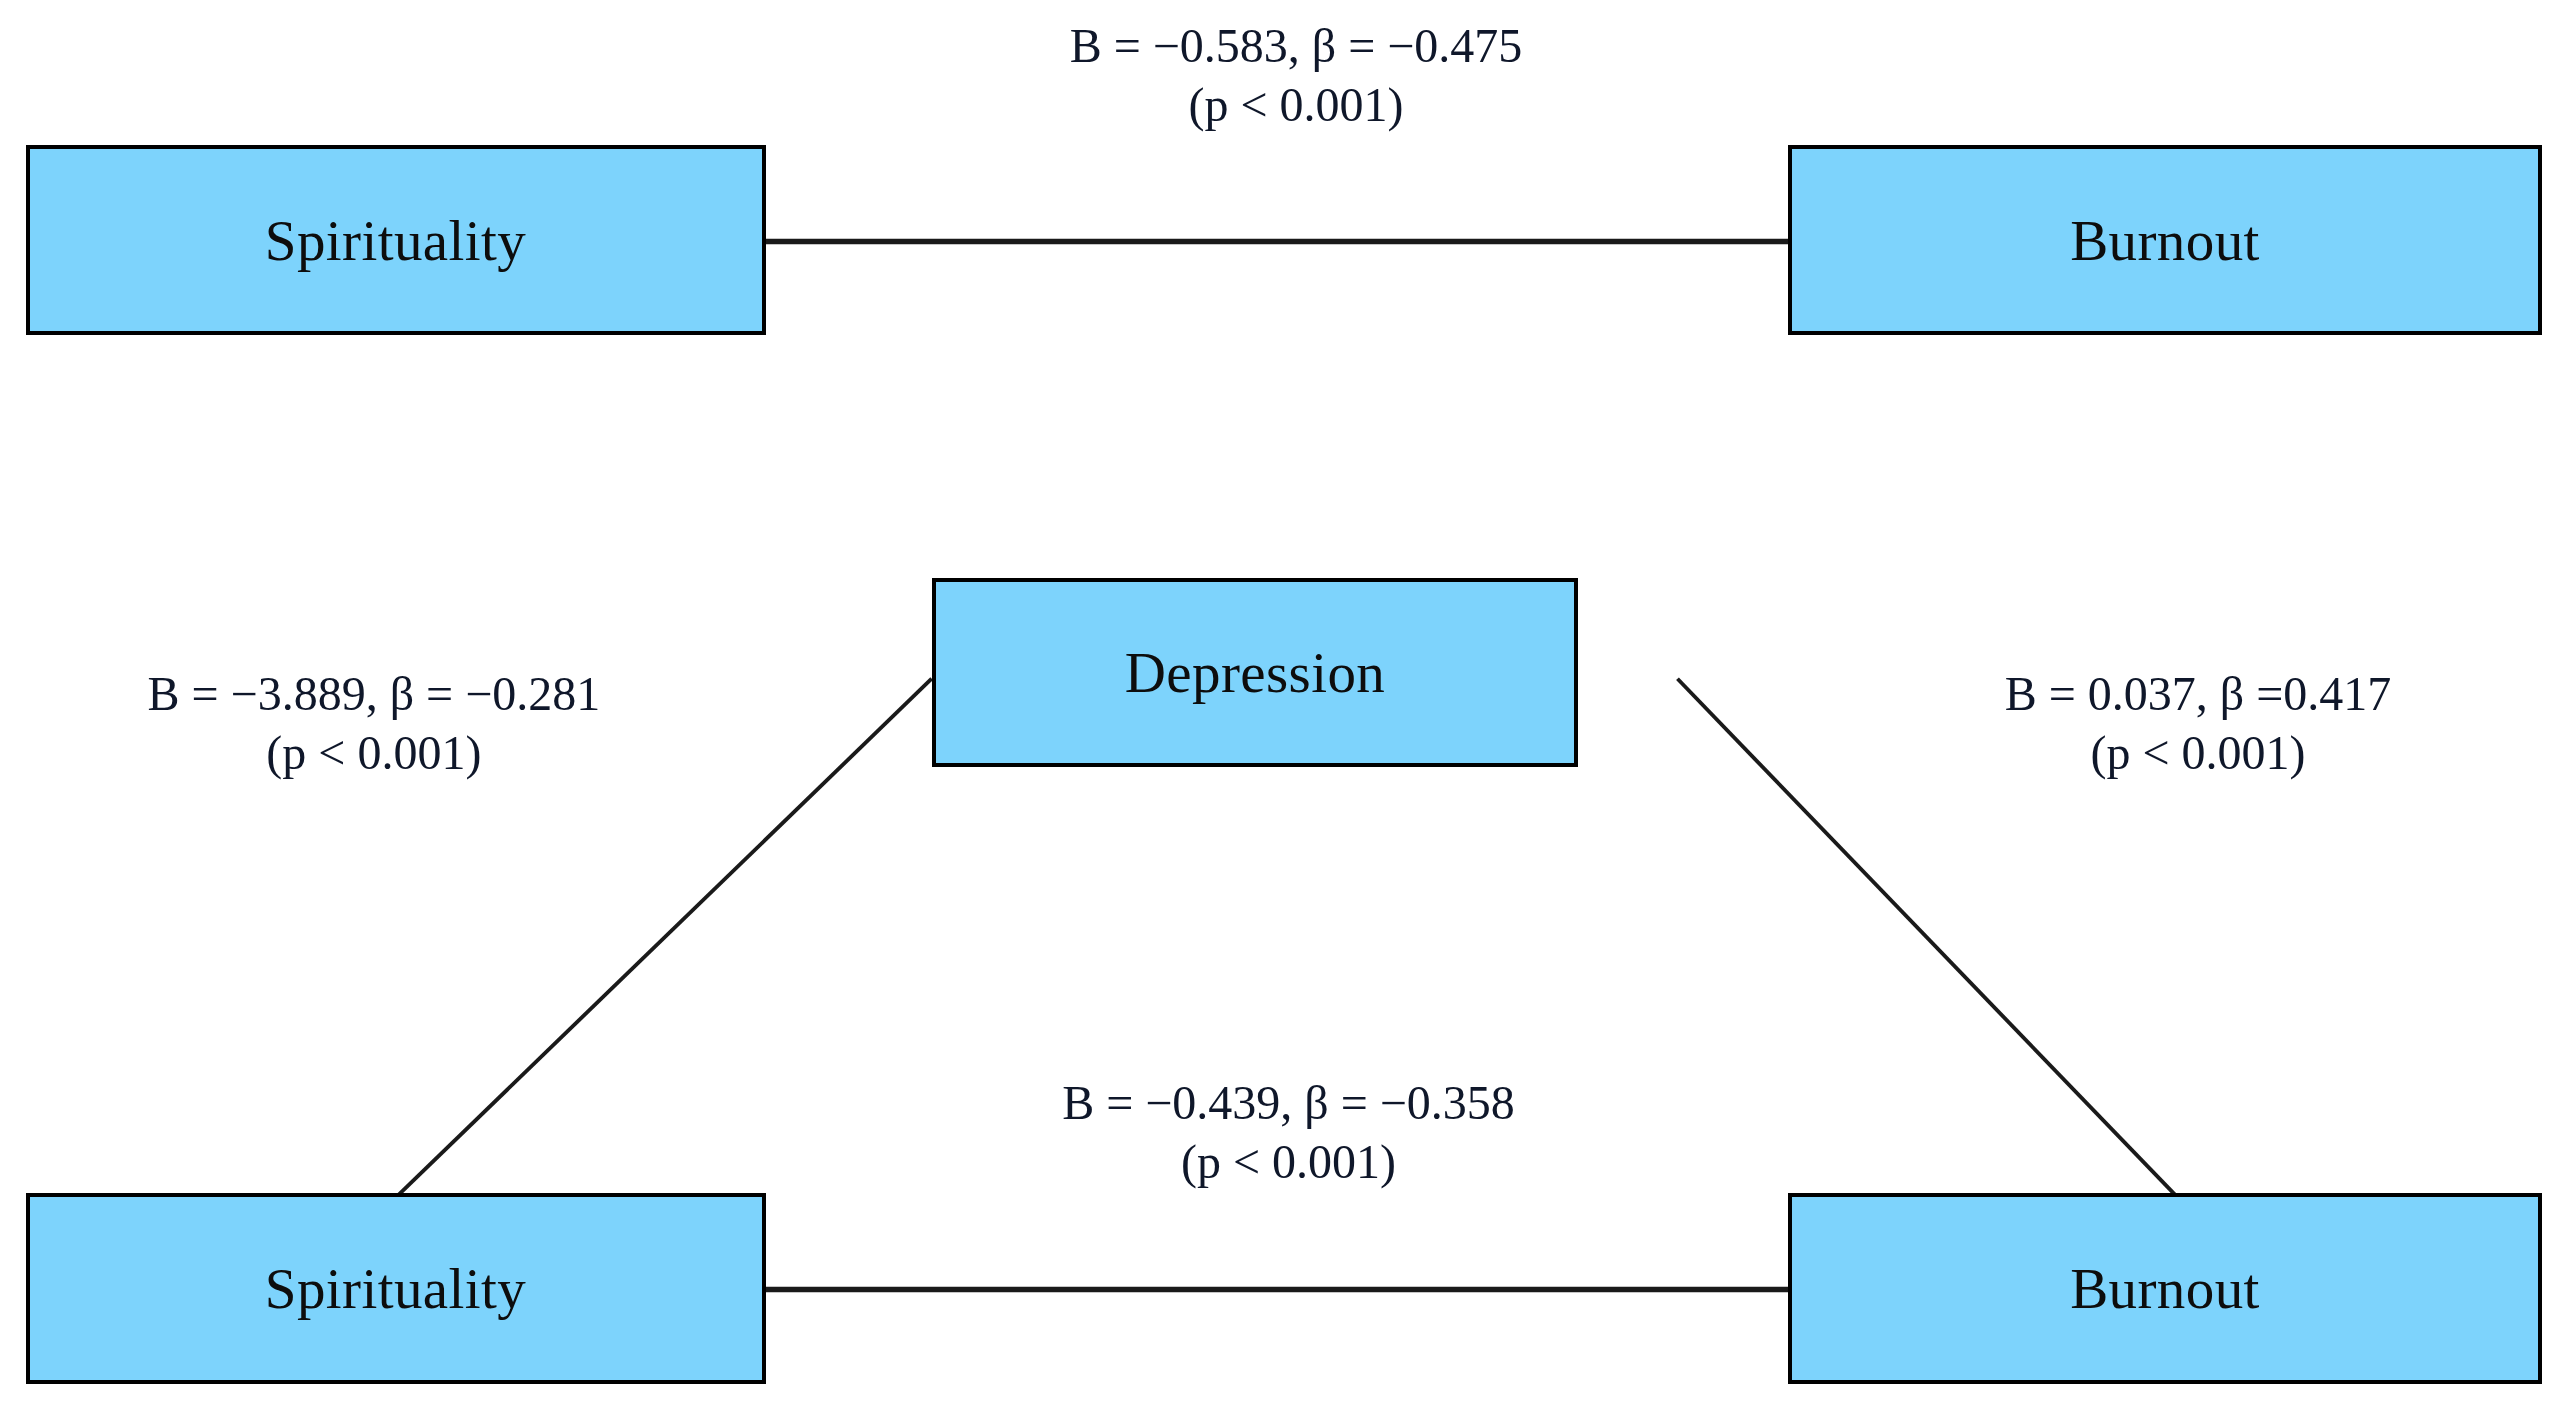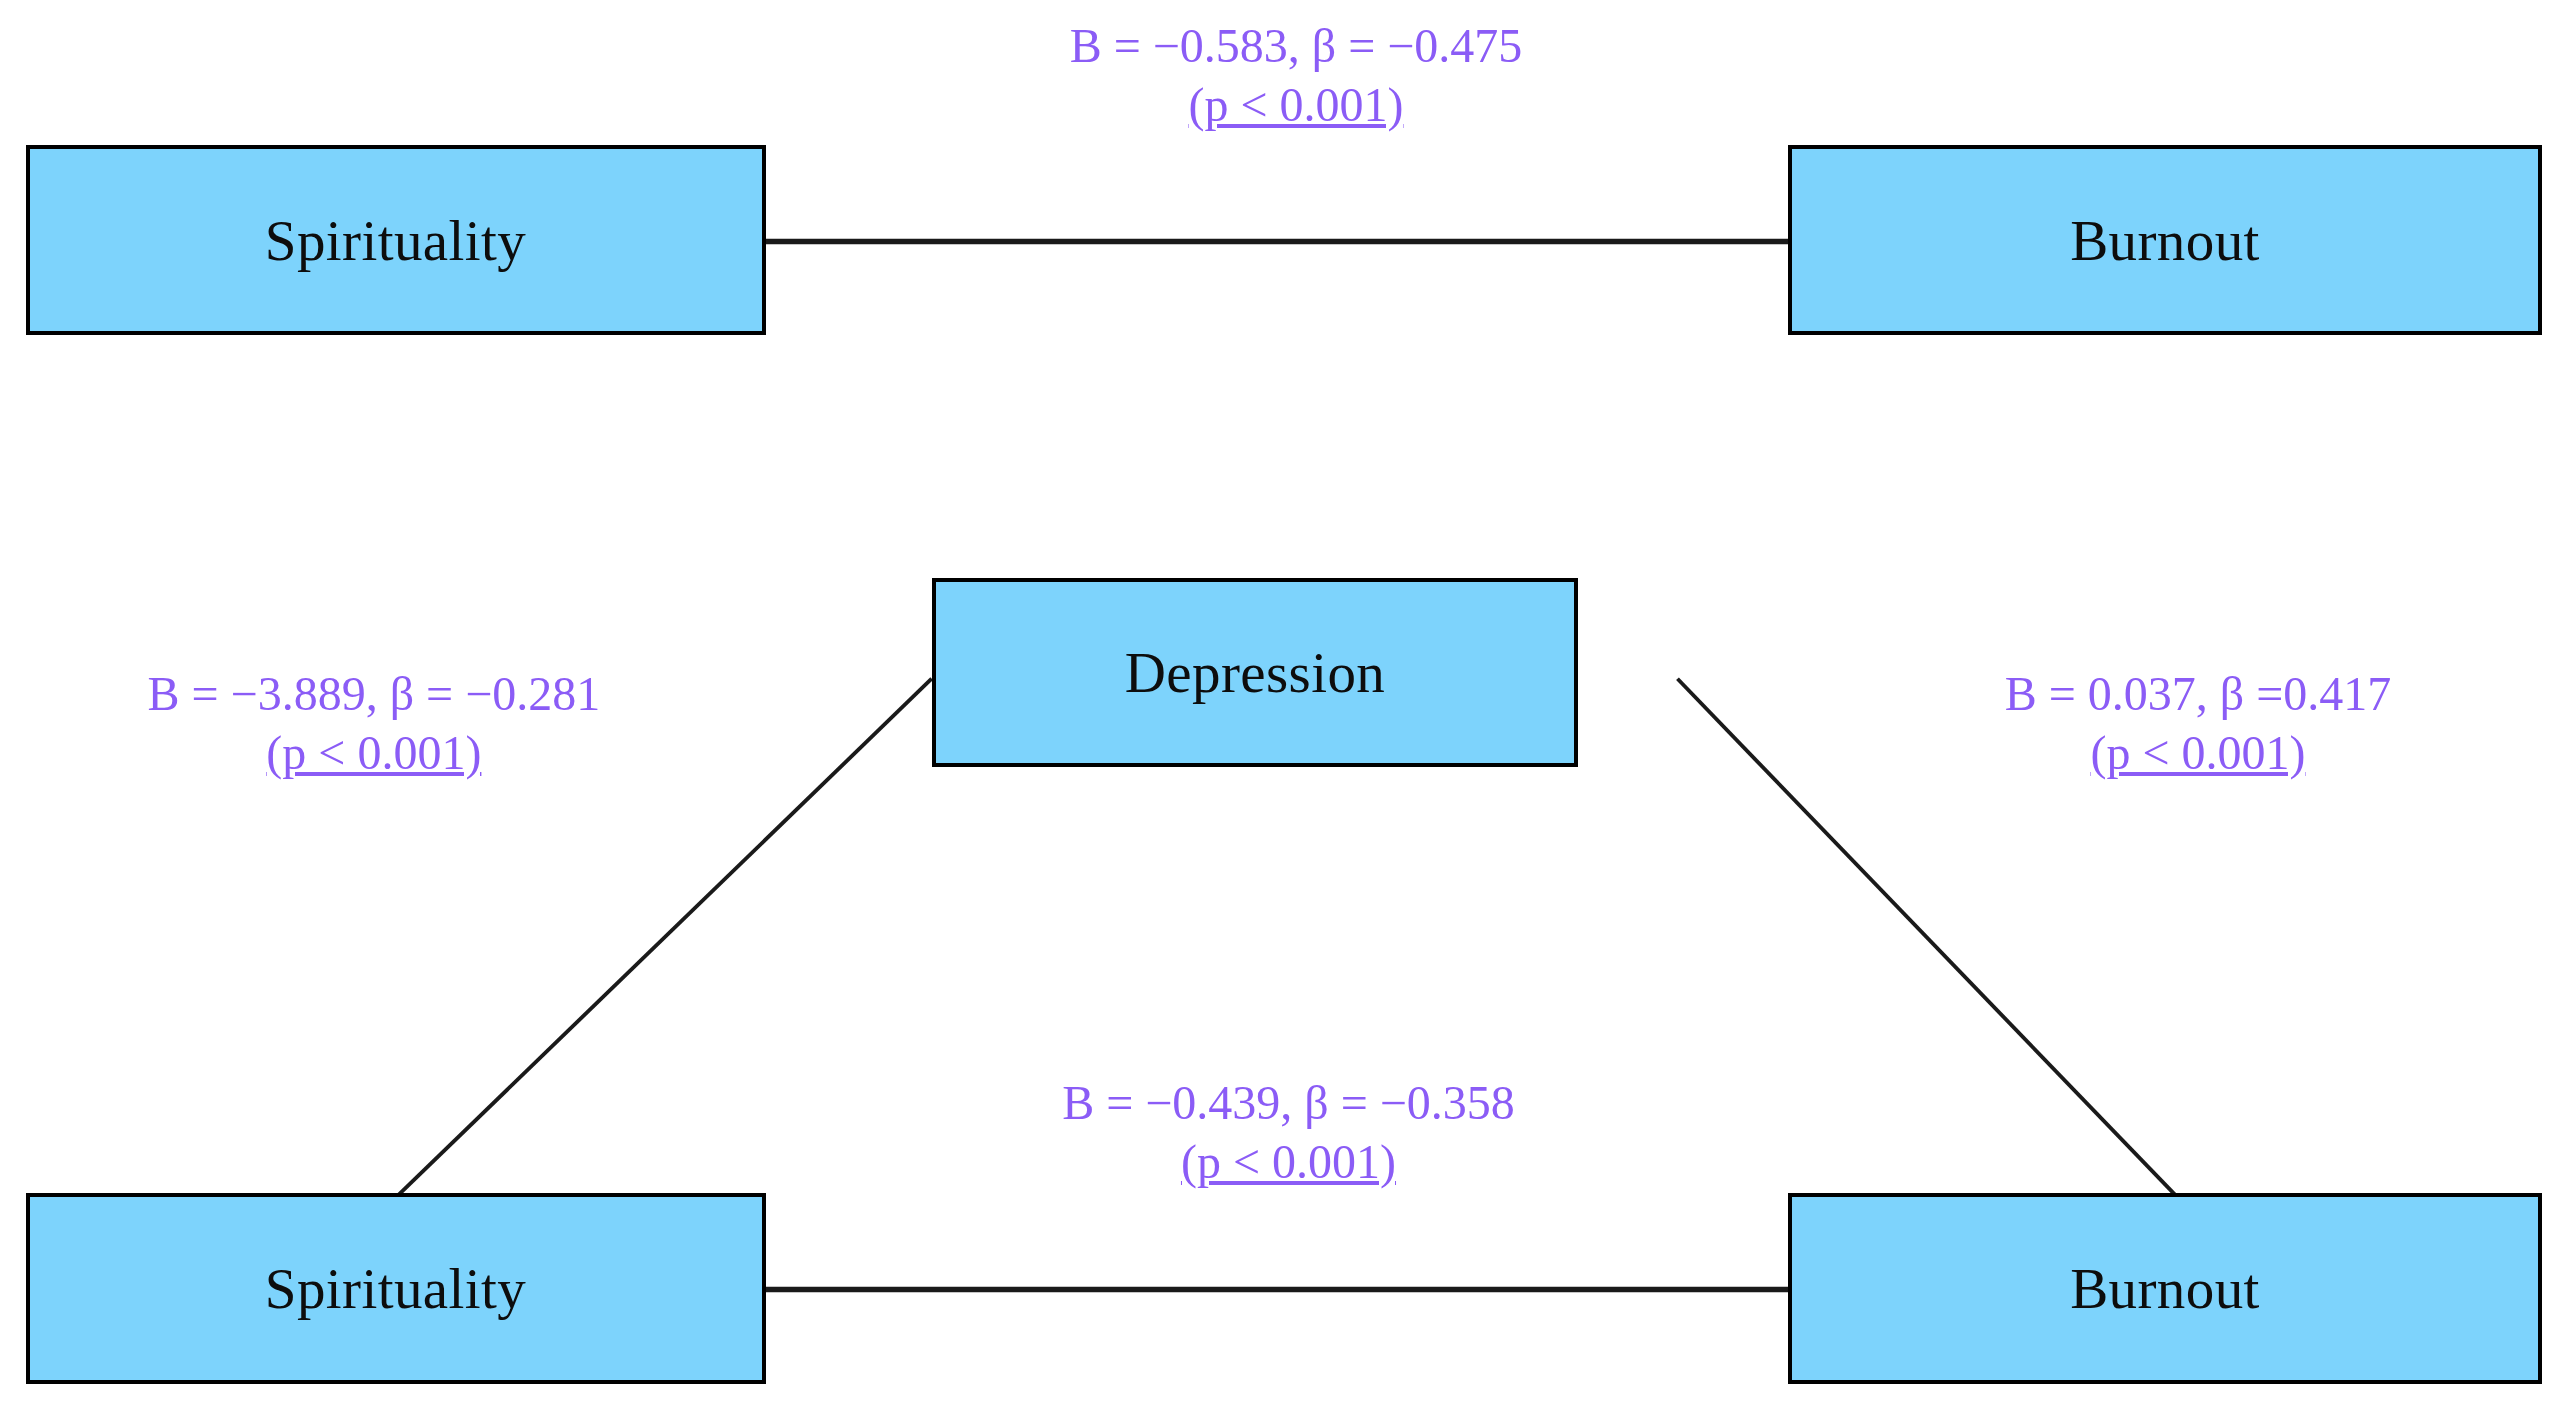--- a/index.html
+++ b/index.html
@@ -53,26 +53,26 @@
     z-index: 1;
   }
 
   
   .path-label {
     position: absolute;
     text-align: center;
     font-family: "Liberation Serif", "DejaVu Serif", serif;
     font-size: 48px;
     line-height: 1.22;
-    color: #8b5cf6;
+    color: #0f172a;
     white-space: nowrap;
     z-index: 4;
   }
   .path-label .coef-line { display: block; }
-  .path-label .p-line    { display: block; text-decoration: underline; }
+  .path-label .p-line    { display: block; }
 
   #label-direct-path     { left: 841px; top: 17px;   width: 910px; }
   #label-a-path          { left: 15.4px;   top: 665px;  width: 717px;  }
   #label-b-path          { left: 1851px; top: 665px;  width: 694px; text-align: center;  }
   #label-c-prime-path    { left: 872px; top: 1050px; width: 833px; margin-top: 24px; }
 </style>
 </head>
 <body>
 
 <div id="figure">

